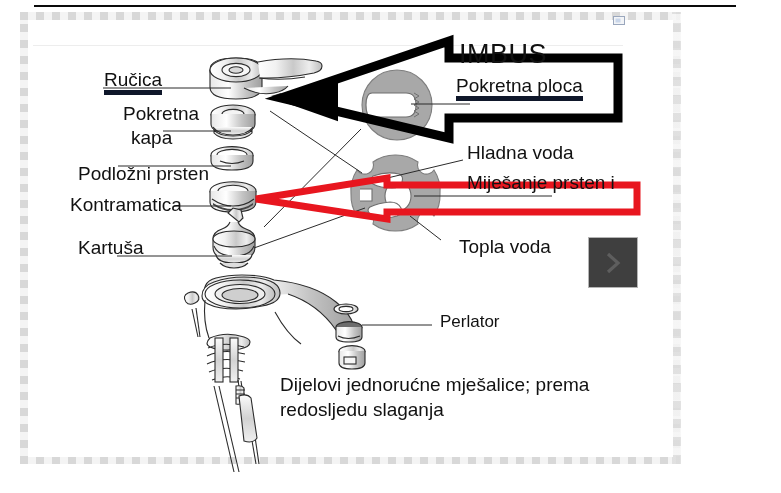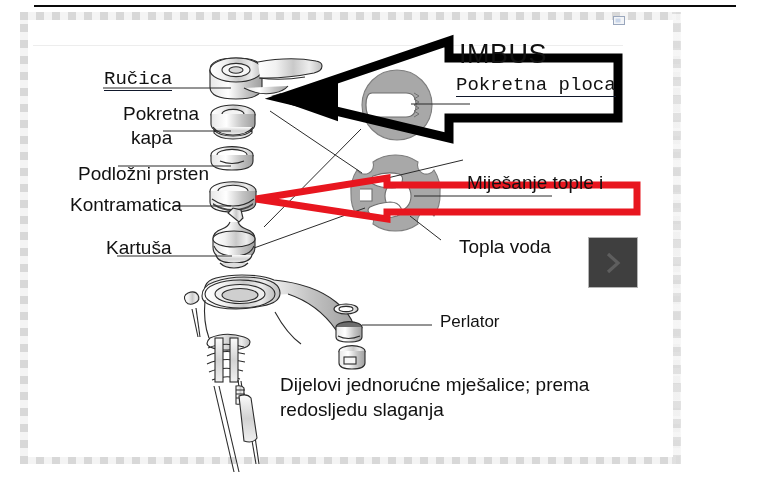--- a/index.html
+++ b/index.html
@@ -40,21 +40,21 @@
   
   .next-btn{
     position:absolute;left:588px;top:237px;width:48px;height:49px;
     background:#3f3f3f;border:1px solid #b4b4b4;
     display:flex;align-items:center;justify-content:center;cursor:pointer;
   }
   .next-btn svg{display:block;}
 
   
   .lbl{position:absolute;color:#111111;white-space:pre;line-height:1.05;}
-  .lbl.u{border-bottom:1px solid #0f172a;font-family:Liberation Mono, monospace;}
+  .lbl.u{border-bottom:5px solid #0f172a;}
 
   
   .canvas-svg{position:absolute;left:0;top:0;width:781px;height:493px;pointer-events:none;}
 </style>
 </head>
 <body>
 
 <div id="page">
 
   <div class="top-rule"></div>
@@ -244,28 +244,29 @@
   <div class="lbl u" style="left:104px;top:70px;font-size:19px;">Ručica</div>
 
   <div class="lbl" style="left:123px;top:104px;font-size:19px;">Pokretna</div>
 
   <div class="lbl" style="left:131px;top:128px;font-size:19px;">kapa</div>
 
   <div class="lbl" style="left:78px;top:164px;font-size:19px;">Podložni prsten</div>
 
   <div class="lbl" style="left:70px;top:195px;font-size:19px;">Kontramatica</div>
 
-  <div class="lbl" style="left:78px;top:238px;font-size:19px;margin-left:28px;">Kartuša</div>
+  <div class="lbl" style="left:78px;top:238px;font-size:19px;">Kartuša</div>
 
   <div class="lbl u" style="left:456px;top:76px;font-size:19px;">Pokretna ploca</div>
 
   <div class="lbl" style="left:459px;top:40px;font-size:27px;letter-spacing:.5px;">IMBUS</div>
 
-
-  <div class="lbl" style="left:467px;top:173px;font-size:19px;">Miješanje tople i</div>
+  <div class="lbl" style="left:467px;top:143px;font-size:19px;">Hladna voda</div>
+
+  <div class="lbl" style="left:467px;top:173px;font-size:19px;">Miješanje prsten i</div>
 
 
   <div class="lbl" style="left:459px;top:237px;font-size:19px;">Topla voda</div>
 
   <div class="lbl" style="left:440px;top:313px;font-size:17px;">Perlator</div>
 
   <div class="lbl" style="left:280px;top:400px;font-size:19px;">redosljedu slaganja</div>
 
   <div class="lbl" style="left:280px;top:375px;font-size:19px;">Dijelovi jednorućne mješalice; prema</div>
 

